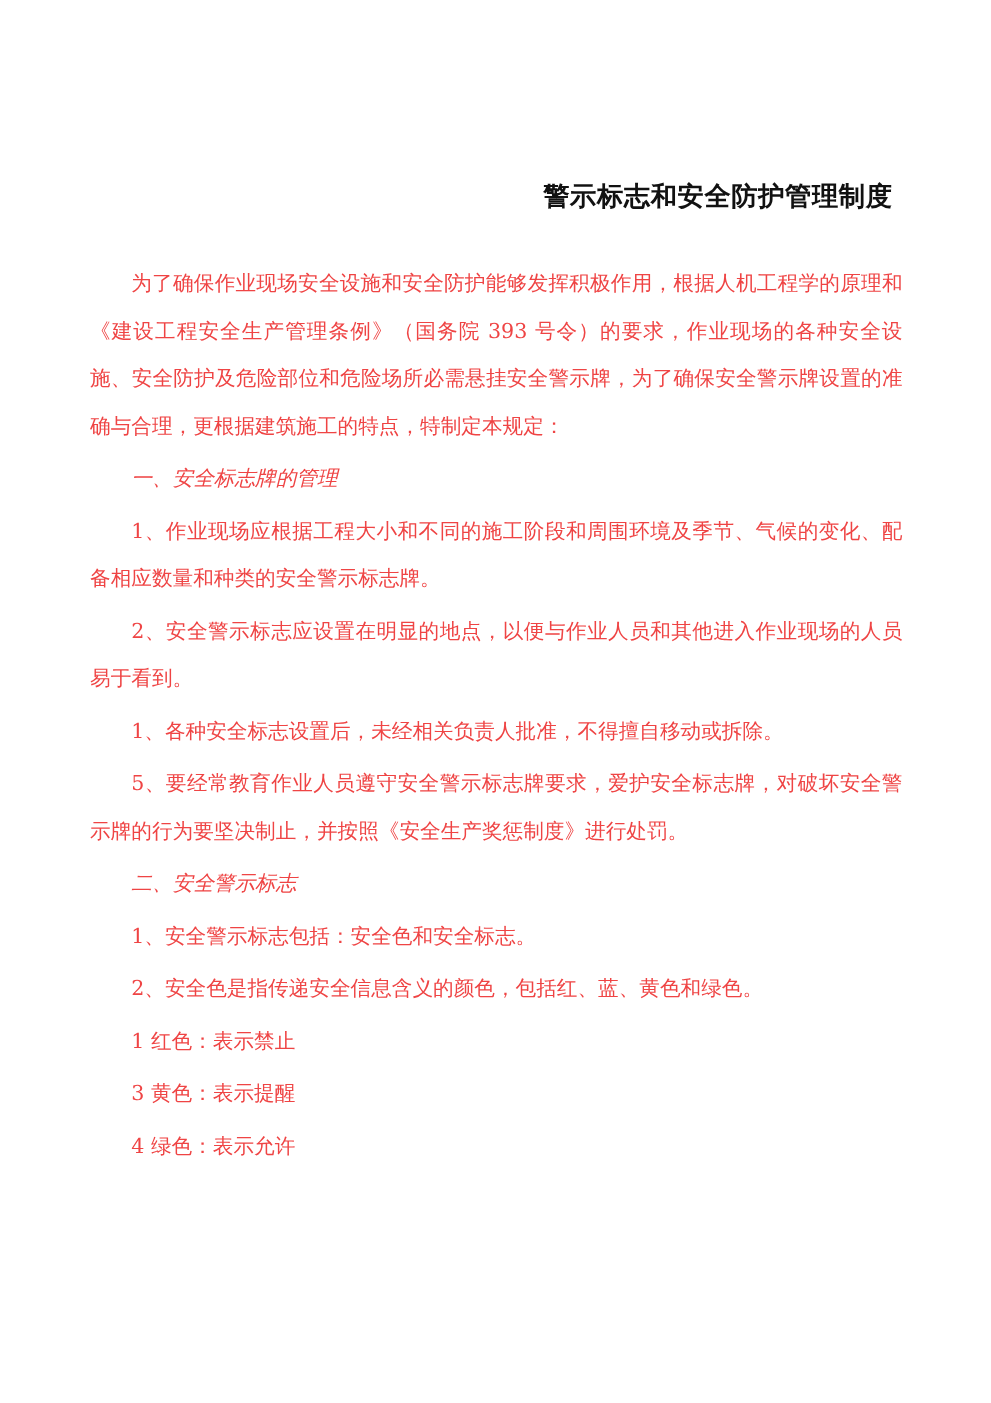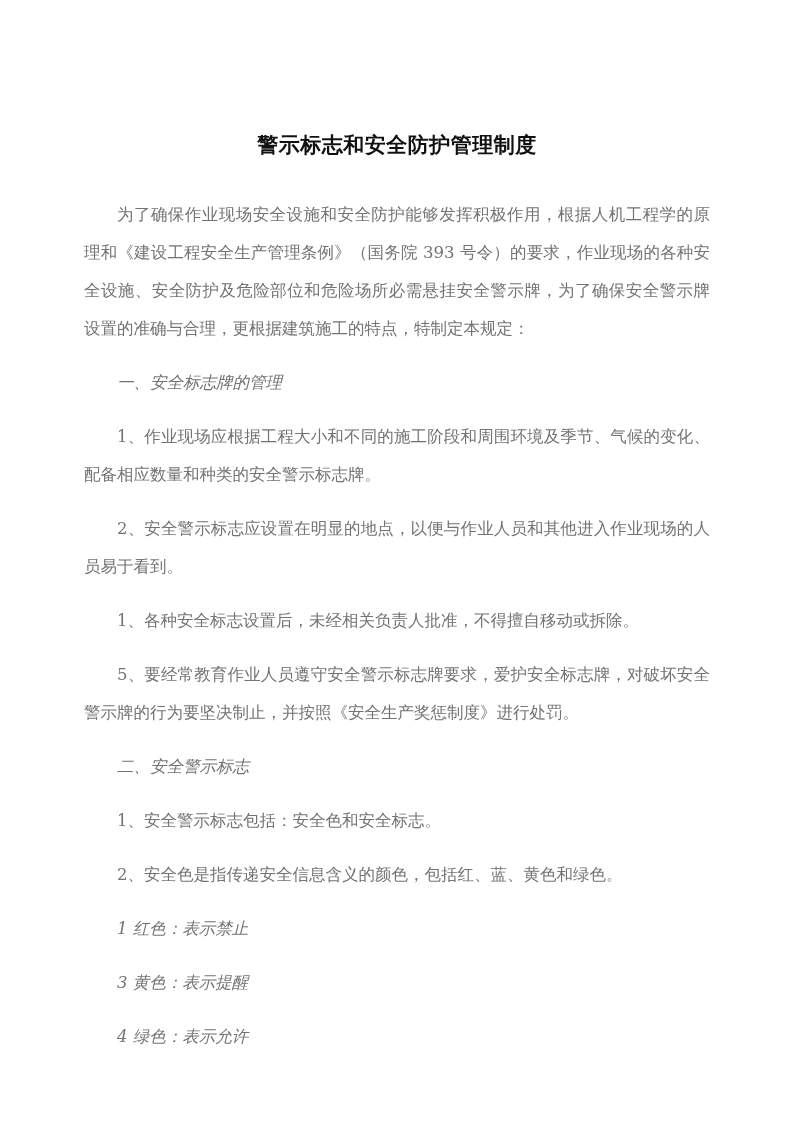--- a/index.html
+++ b/index.html
@@ -19,55 +19,54 @@
     font-family: "DejaVu Serif", "Liberation Serif", serif;
     color: #1c1c1c;
   }
   .content {
     position: absolute;
     left: 68px;
     top: 0;
     width: 658px;
   }
   .doc-title {
-    margin: 0;
+    margin: 12px;
     padding: 0;
-    text-align: center;
+    text-align: right;
     font-size: 21px;
     font-weight: bold;
     line-height: 30px;
     letter-spacing: 0.5px;
     padding-top: 130px;
     color: #111111;
   }
   .body-block {
     padding-top: 20px;
   }
   p.para {
-    margin: 16px;
+    margin: 4px;
     padding: 0;
     font-size: 16.5px;
     line-height: 38px;
     text-align: justify;
     text-justify: inter-ideograph;
-    color: #737373;
+    color: #ef4444;
   }
   p.indent2 {
     text-indent: 33px;
   }
   p.indent-heading {
     text-indent: 33px;
     font-style: italic;
   }
   p.indent-list {
     text-indent: 33px;
   }
   p.indent-color {
     text-indent: 33px;
-    font-style: italic;
   }
   .page-body {
     position: relative;
   }
 </style>
 </head>
 <body>
 
 <div class="page">
   <div class="content">

